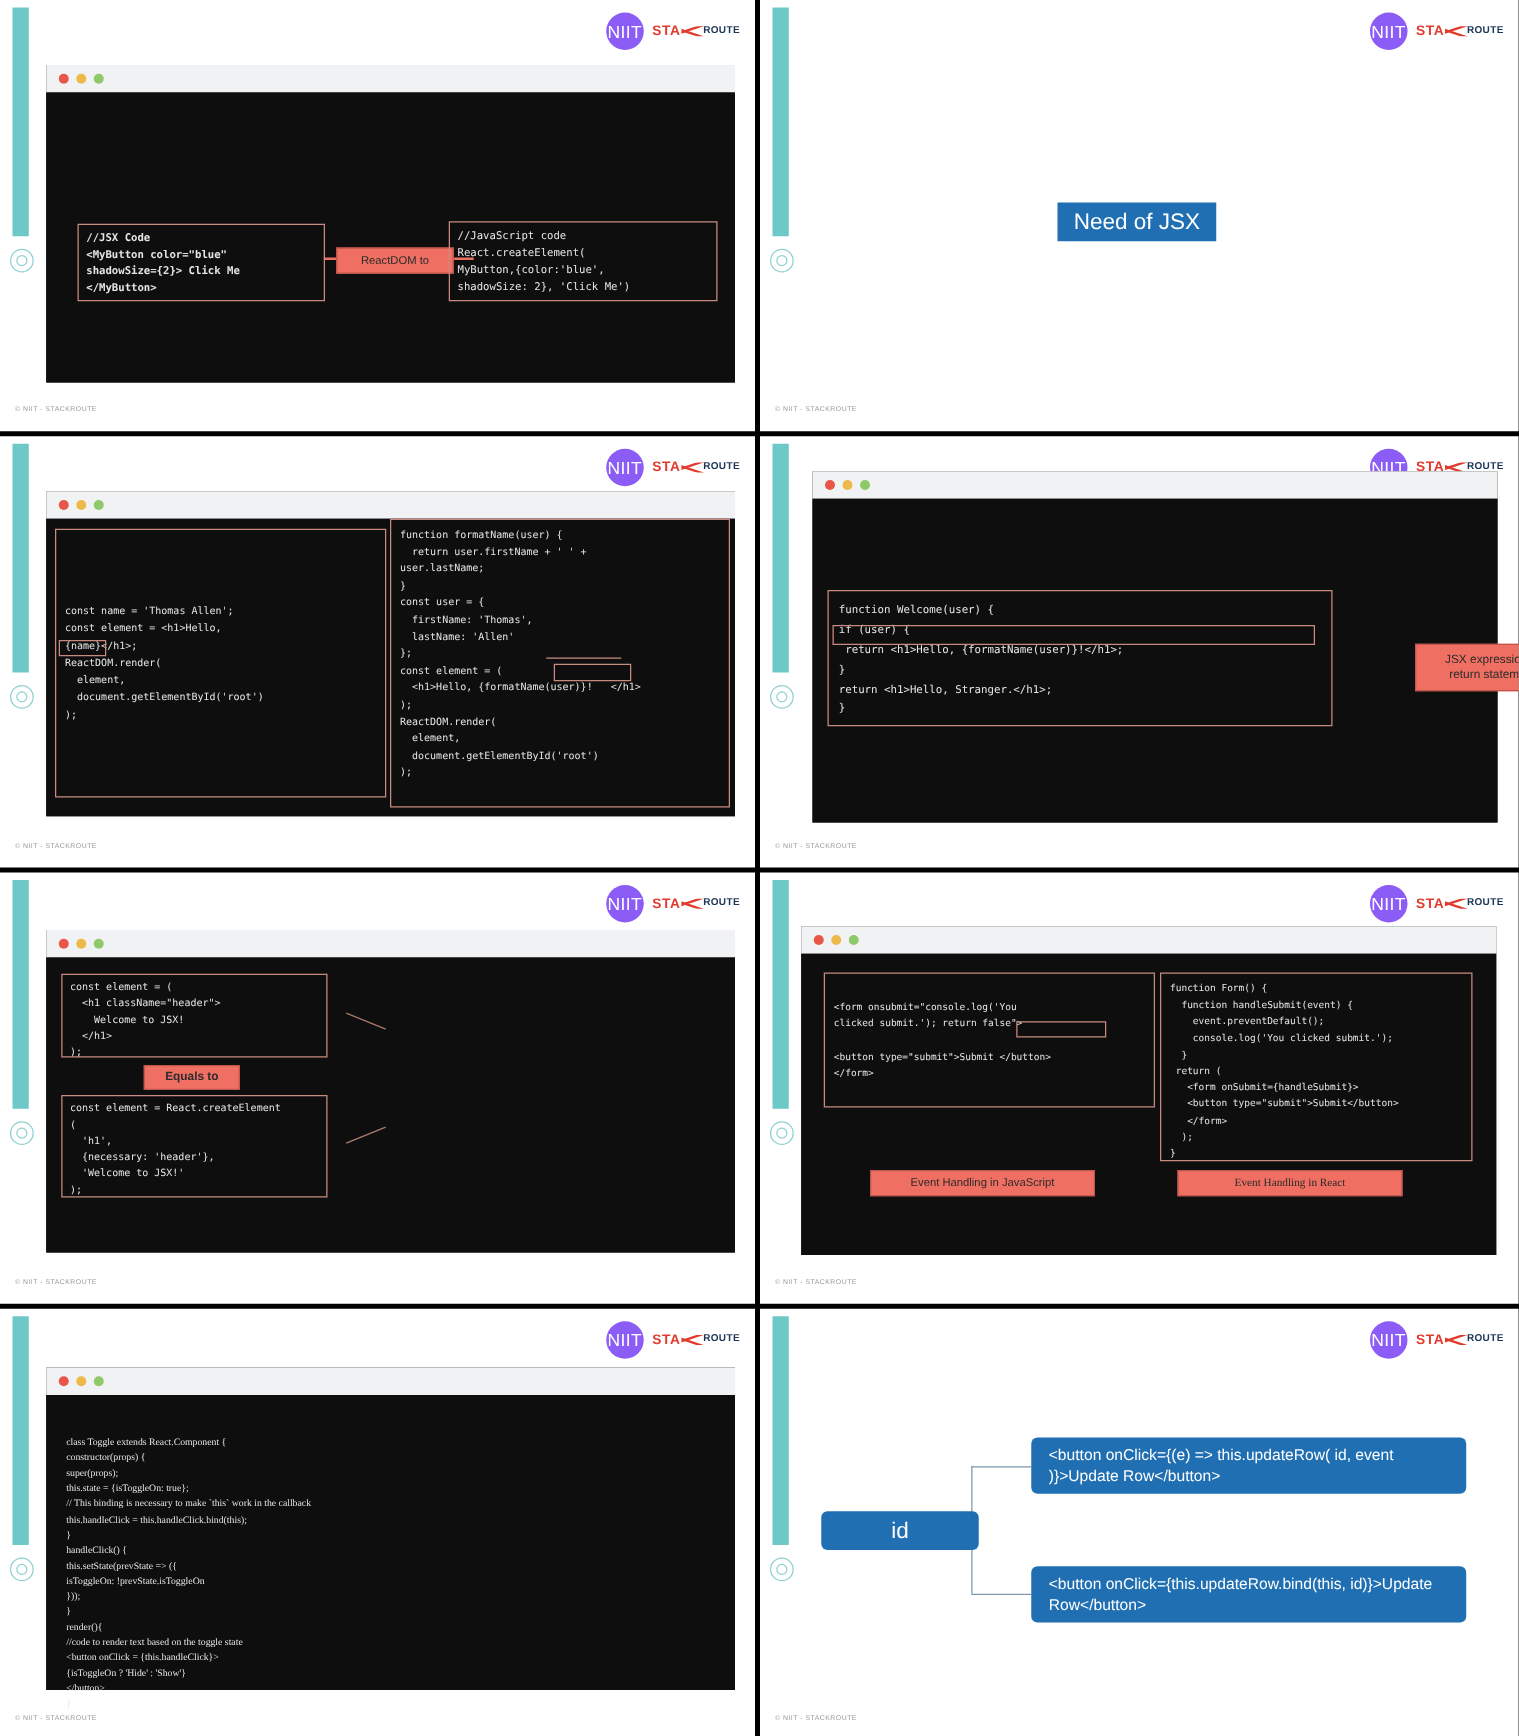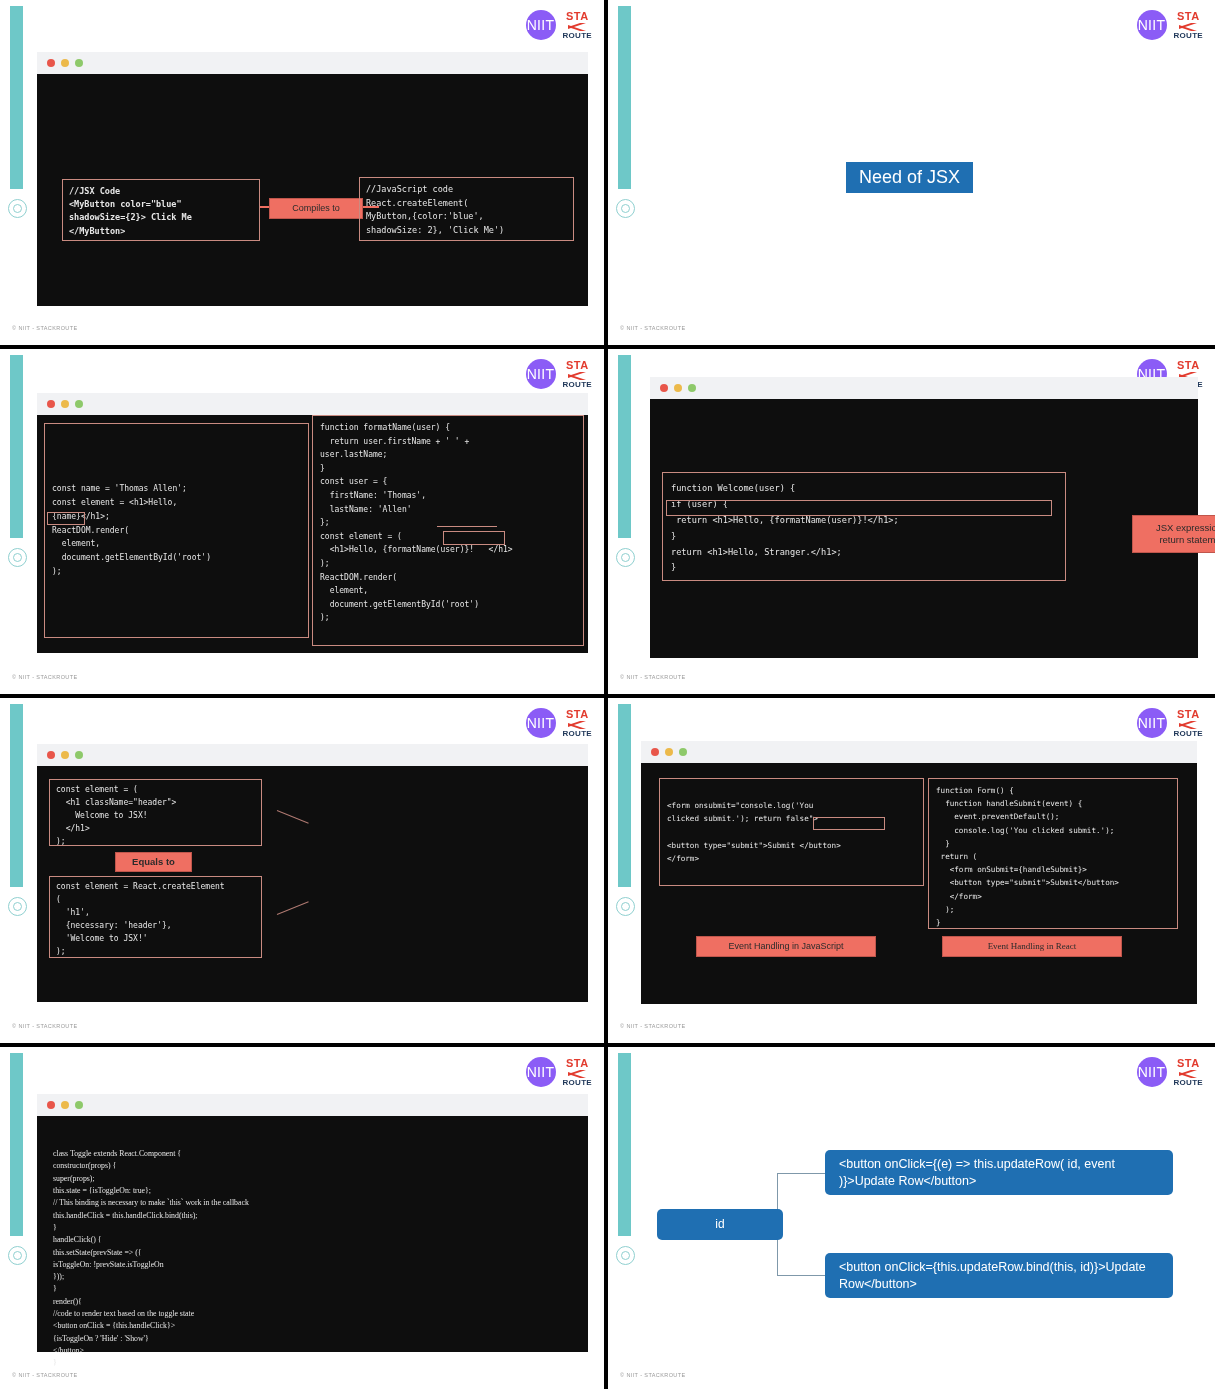--- a/index.html
+++ b/index.html
@@ -13,21 +13,21 @@
   
   .accent{position:absolute;left:10px;top:6px;width:13px;height:183px;background:#6ec8c8;}
   .ring{position:absolute;left:8px;top:199px;width:17px;height:17px;border:1.5px solid #8fd0d0;
         border-radius:50%;display:flex;align-items:center;justify-content:center;}
   .ring i{display:block;width:7px;height:7px;border:1.5px solid #8fd0d0;border-radius:50%;}
   
   .logo{position:absolute;right:12px;top:10px;display:flex;align-items:center;gap:7px;}
   .logo .niit{width:30px;height:30px;border-radius:50%;background:#8b5cf6;color:#fff;
               font-size:14px;font-weight:normal;display:flex;align-items:center;justify-content:center;
               letter-spacing:.3px;}
-  .logo .sr{display:flex;flex-direction:column;align-items:center;line-height:1;color:#e23b2e;}
+  .logo .sr{display:flex;flex-direction:row;align-items:flex-start;line-height:1;color:#e23b2e;}
   .logo .sr .sta{font-size:11px;font-weight:bold;letter-spacing:.5px;}
   .logo .sr .mid{width:18px;height:8px;margin:1px 0;position:relative;overflow:hidden;}
   .logo .sr .mid::before,.logo .sr .mid::after{content:"";position:absolute;left:0;width:18px;height:2px;background:#e23b2e;}
   .logo .sr .mid::before{top:1px;transform:skewY(-18deg);}
   .logo .sr .mid::after{top:5px;transform:skewY(18deg);}
   .logo .sr .route{font-size:8px;font-weight:bold;color:#1d3557;letter-spacing:.3px;}
   
   .footer{position:absolute;left:12px;bottom:14px;font-size:5.5px;color:#9a9a9a;letter-spacing:.4px;}
   
   .win{position:absolute;background:#0e0e0e;}
@@ -75,21 +75,21 @@
         <span class="dot d3"></span>
       </div>
       <div class="winbody">
         <div class="conn" style="left:222px;top:132px;width:120px;border-top-width:2px;border-color:#ef6f62;"></div>
         <div class="cbox" style="left:25px;top:105px;width:198px;height:62px;padding:5px 6px;font-weight:bold;">
           <pre class="code" style="font-size:8.5px;line-height:1.55;">//JSX Code
 &lt;MyButton color="blue"
 shadowSize={2}&gt; Click Me
 &lt;/MyButton&gt;</pre>
         </div>
-        <div class="redlbl" style="left:232px;top:124px;width:92px;height:19px;">Compiles to</div>
+        <div class="redlbl" style="left:232px;top:124px;width:92px;height:19px;">ReactDOM to</div>
         <div class="cbox" style="left:322px;top:103px;width:215px;height:64px;padding:5px 6px;">
           <pre class="code" style="font-size:8.5px;line-height:1.6;">//JavaScript code
 React.createElement(
 MyButton,{color:'blue',
 shadowSize: 2}, 'Click Me')</pre>
         </div>
       </div>
     </div>
     <div class="footer">© NIIT - STACKROUTE</div>
   </div>
@@ -350,20 +350,20 @@
         <div class="mid"></div>
         <div class="route">ROUTE</div>
       </div>
     </div>
 
     <div class="conn" style="left:147px;top:177px;width:22px;border-top-width:1px;"></div>
     <div class="conn" style="left:169px;top:126px;height:102px;border-left-width:1px;"></div>
     <div class="conn" style="left:169px;top:126px;width:48px;border-top-width:1px;"></div>
     <div class="conn" style="left:169px;top:228px;width:48px;border-top-width:1px;"></div>
 
-    <div class="bluebox bluecenter" style="left:49px;top:162px;width:98px;height:31px;font-size:12px;">id</div>
+    <div class="bluebox bluecenter" style="left:49px;top:162px;width:98px;height:31px;font-size:18px;">id</div>
     <div class="bluebox" style="left:217px;top:206px;width:320px;height:45px;">&lt;button onClick={this.updateRow.bind(this, id)}&gt;Update Row&lt;/button&gt;</div>
     <div class="bluebox" style="left:217px;top:103px;width:320px;height:45px;">&lt;button onClick={(e) =&gt; this.updateRow( id, event )}&gt;Update Row&lt;/button&gt;</div>
 
     <div class="footer">© NIIT - STACKROUTE</div>
   </div>
 
 </div>
 
 </body></html>

